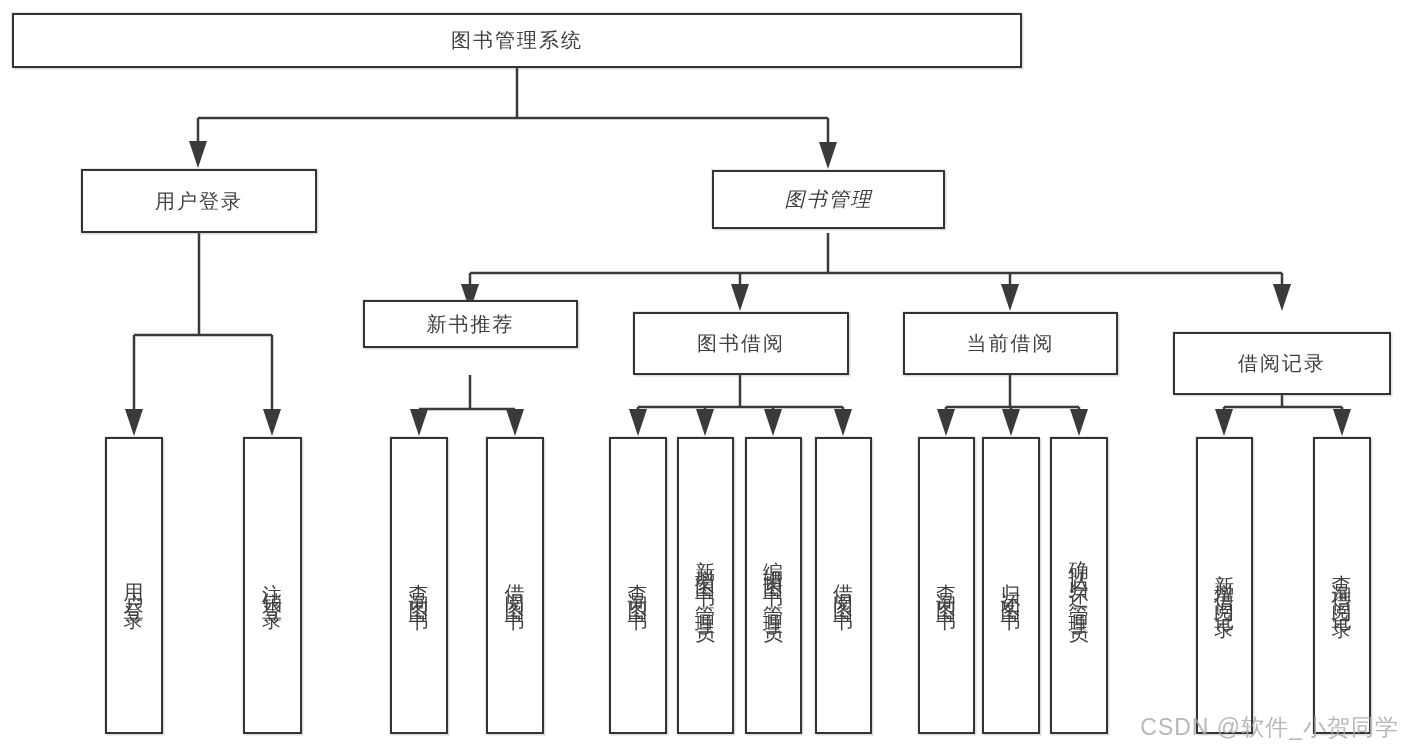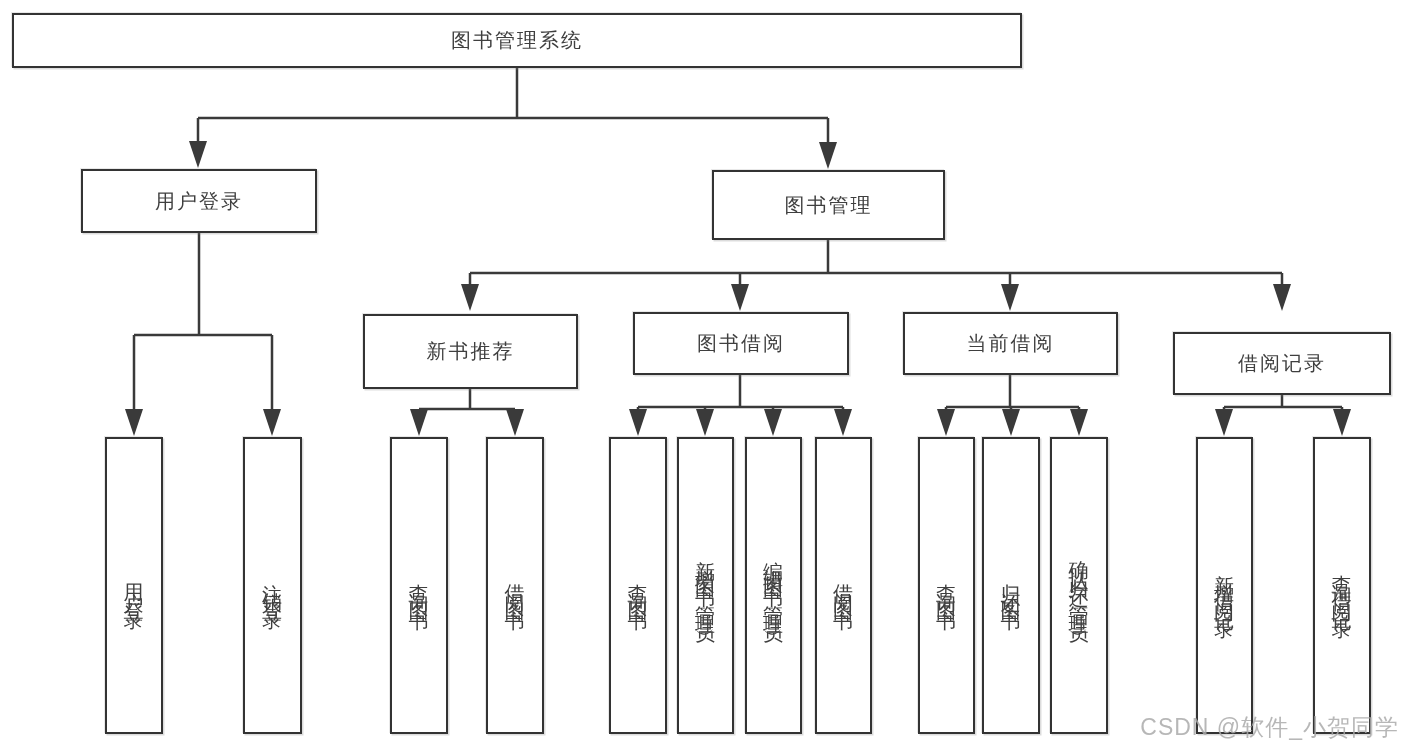--- a/index.html
+++ b/index.html
@@ -34,22 +34,22 @@
     right:6px; bottom:4px;
     font-size:23px;
     color:rgba(170,170,170,0.85);
     letter-spacing:1px;
     z-index:10;
     white-space:nowrap;
   }
   
   #n-root          { left:12px;   top:13px;  width:1010px; height:55px; }
   #n-user-login    { left:81px;   top:169px; width:236px;  height:64px; }
-  #n-book-mgmt     { left:712px;  top:170px; width:233px;  height:70px; }
-  #n-new-book-rec  { left:363px;  top:314px; width:215px;  height:75px; }
+  #n-book-mgmt     { left:712px;  top:170px; width:233px;  height:59px;font-style:italic; }
+  #n-new-book-rec  { left:363px;  top:300px; width:215px;  height:48px; }
   #n-book-borrow   { left:633px;  top:312px; width:216px;  height:63px; }
   #n-current-borrow{ left:903px;  top:312px; width:215px;  height:63px; }
   #n-borrow-record { left:1173px; top:332px; width:218px;  height:63px; }
   .leaf { top:437px; height:297px; }
   #l-user-login   { left:105px;  width:58px; }
   #l-logout       { left:243px;  width:59px; }
   #l-rec-query    { left:390px;  width:58px; }
   #l-rec-borrow   { left:486px;  width:58px; }
   #l-bb-query     { left:609px;  width:58px; }
   #l-bb-add       { left:677px;  width:57px; }

